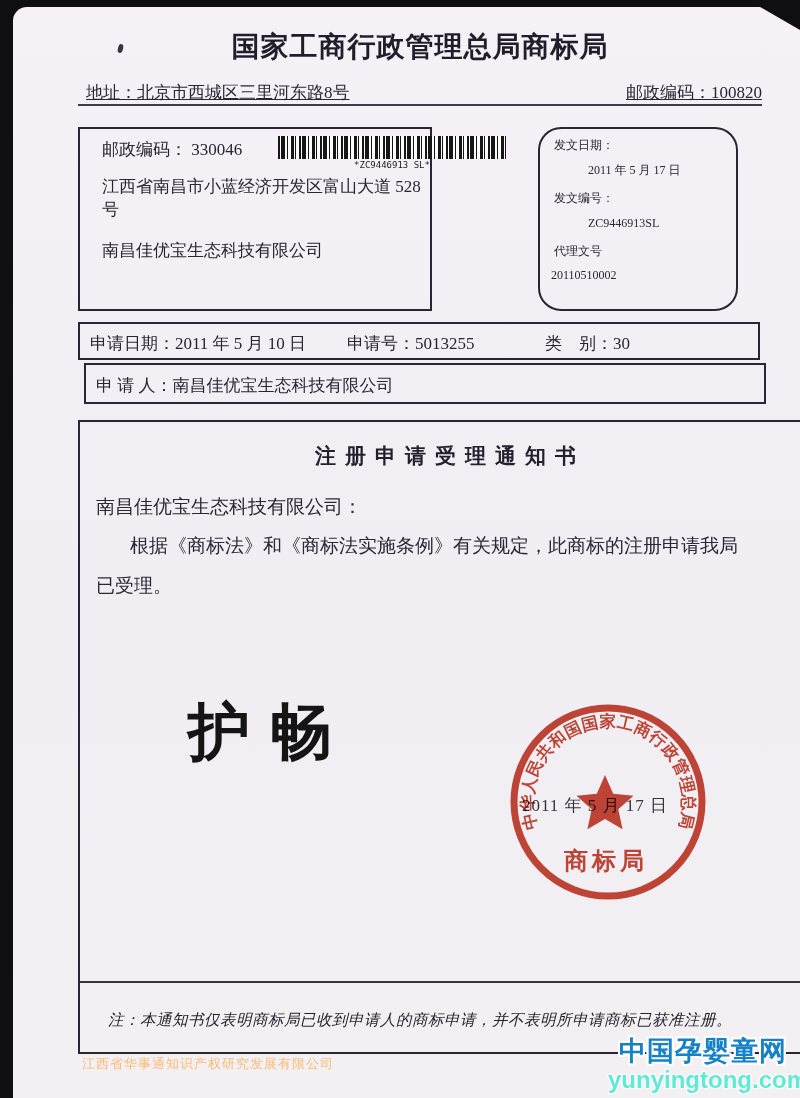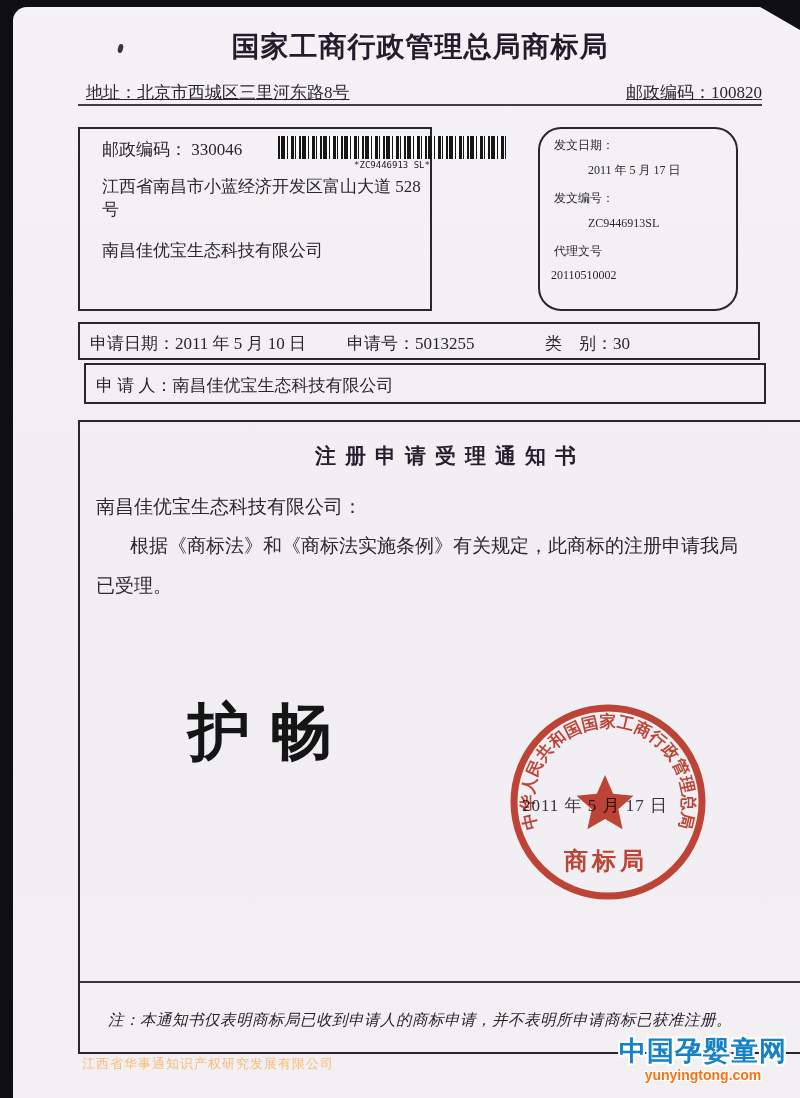--- a/index.html
+++ b/index.html
@@ -54,21 +54,21 @@
   #note{left:28px;top:588px;font-size:15.5px;font-style:italic;letter-spacing:.5px;
         color:#241f2b;white-space:nowrap;}
   
   #footer-agency{left:82px;top:1055px;font-size:13px;color:#fdba74;letter-spacing:1px;}
   
   #watermark{right:2px;top:1038px;width:190px;text-align:center;
         font-family:"Liberation Sans","DejaVu Sans",sans-serif;line-height:1;}
   #wm-cn{font-size:27px;font-weight:bold;color:#1581c6;letter-spacing:1px;
         text-shadow:-2px -2px 0 #fff,2px -2px 0 #fff,-2px 2px 0 #fff,2px 2px 0 #fff,
         0 -2px 0 #fff,0 2px 0 #fff,-2px 0 0 #fff,2px 0 0 #fff;}
-  #wm-en{margin-top:3px;font-size:14px;font-weight:800;color:#f97316;
+  #wm-en{margin-top:3px;font-size:24px;font-weight:800;color:#5eead4;
         text-shadow:-1px -1px 0 #fff,1px -1px 0 #fff,-1px 1px 0 #fff,1px 1px 0 #fff;}
 </style>
 </head>
 <body>
 
 <div id="scan">
   <div id="paper" class="abs"></div>
   <div id="corner-wedge" class="abs"></div>
   <div id="scan-mark" class="abs"></div>
 

